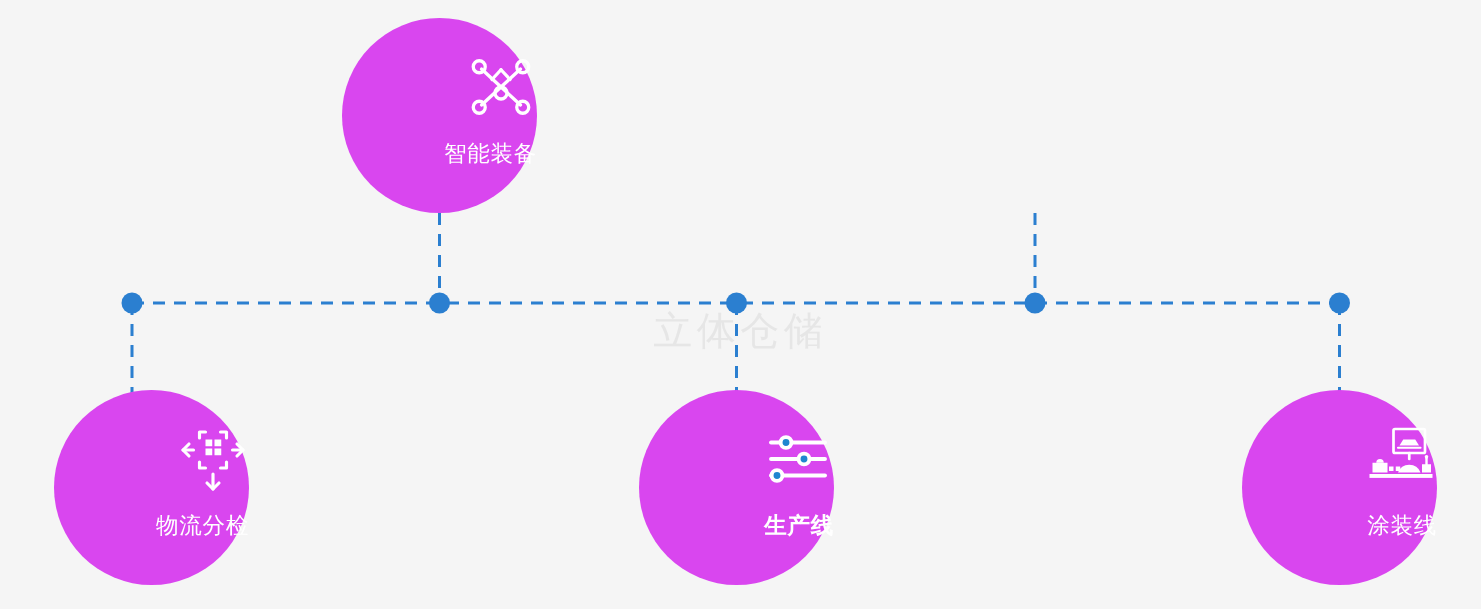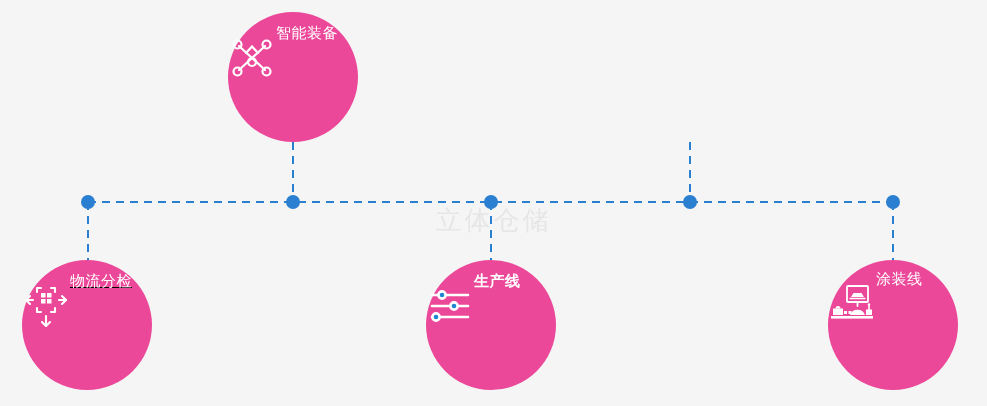--- a/index.html
+++ b/index.html
@@ -43,23 +43,24 @@
     pointer-events: none;
     font-weight: 400;
   }
 
   
   .node {
     position: absolute;
     width: 130px;
     height: 130px;
     border-radius: 50%;
-    background: #ec4899;
+    background: #d946ef;
     display: flex;
-    align-items: flex-start;
+    flex-direction: column;
+    align-items: flex-end;
     justify-content: flex-start;
     box-sizing: border-box;
   }
   .node-icon {
     width: 48px;
     height: 48px;
     margin-top: 22px;
     display: block;
   }
   .node-icon svg {
@@ -72,23 +73,23 @@
     color: #ffffff;
     font-size: 15px;
     line-height: 1;
     letter-spacing: 0.5px;
     white-space: nowrap;
   }
 
   
   #node-0 { left: 228px; top: 12px; }   
   #node-1 { left: 625px; top: 12px; }   
-  #node-2 { left: 22px;  top: 260px; text-decoration: underline; }  
+  #node-2 { left: 36px;  top: 260px; }  
   #node-3 { left: 426px; top: 260px; font-weight: bold; }  
-  #node-4 { left: 828px; top: 260px; font-family: Liberation Mono, monospace; }  
+  #node-4 { left: 828px; top: 260px; }  
 </style>
 </head>
 <body>
 
 <div id="stage">
 
   <svg id="connector-layer" viewBox="0 0 987 406" xmlns="http://www.w3.org/2000/svg">
 
     <line x1="88" y1="202" x2="893" y2="202" stroke="#2b7fd0" stroke-width="2" stroke-dasharray="8 6"></line>
 

